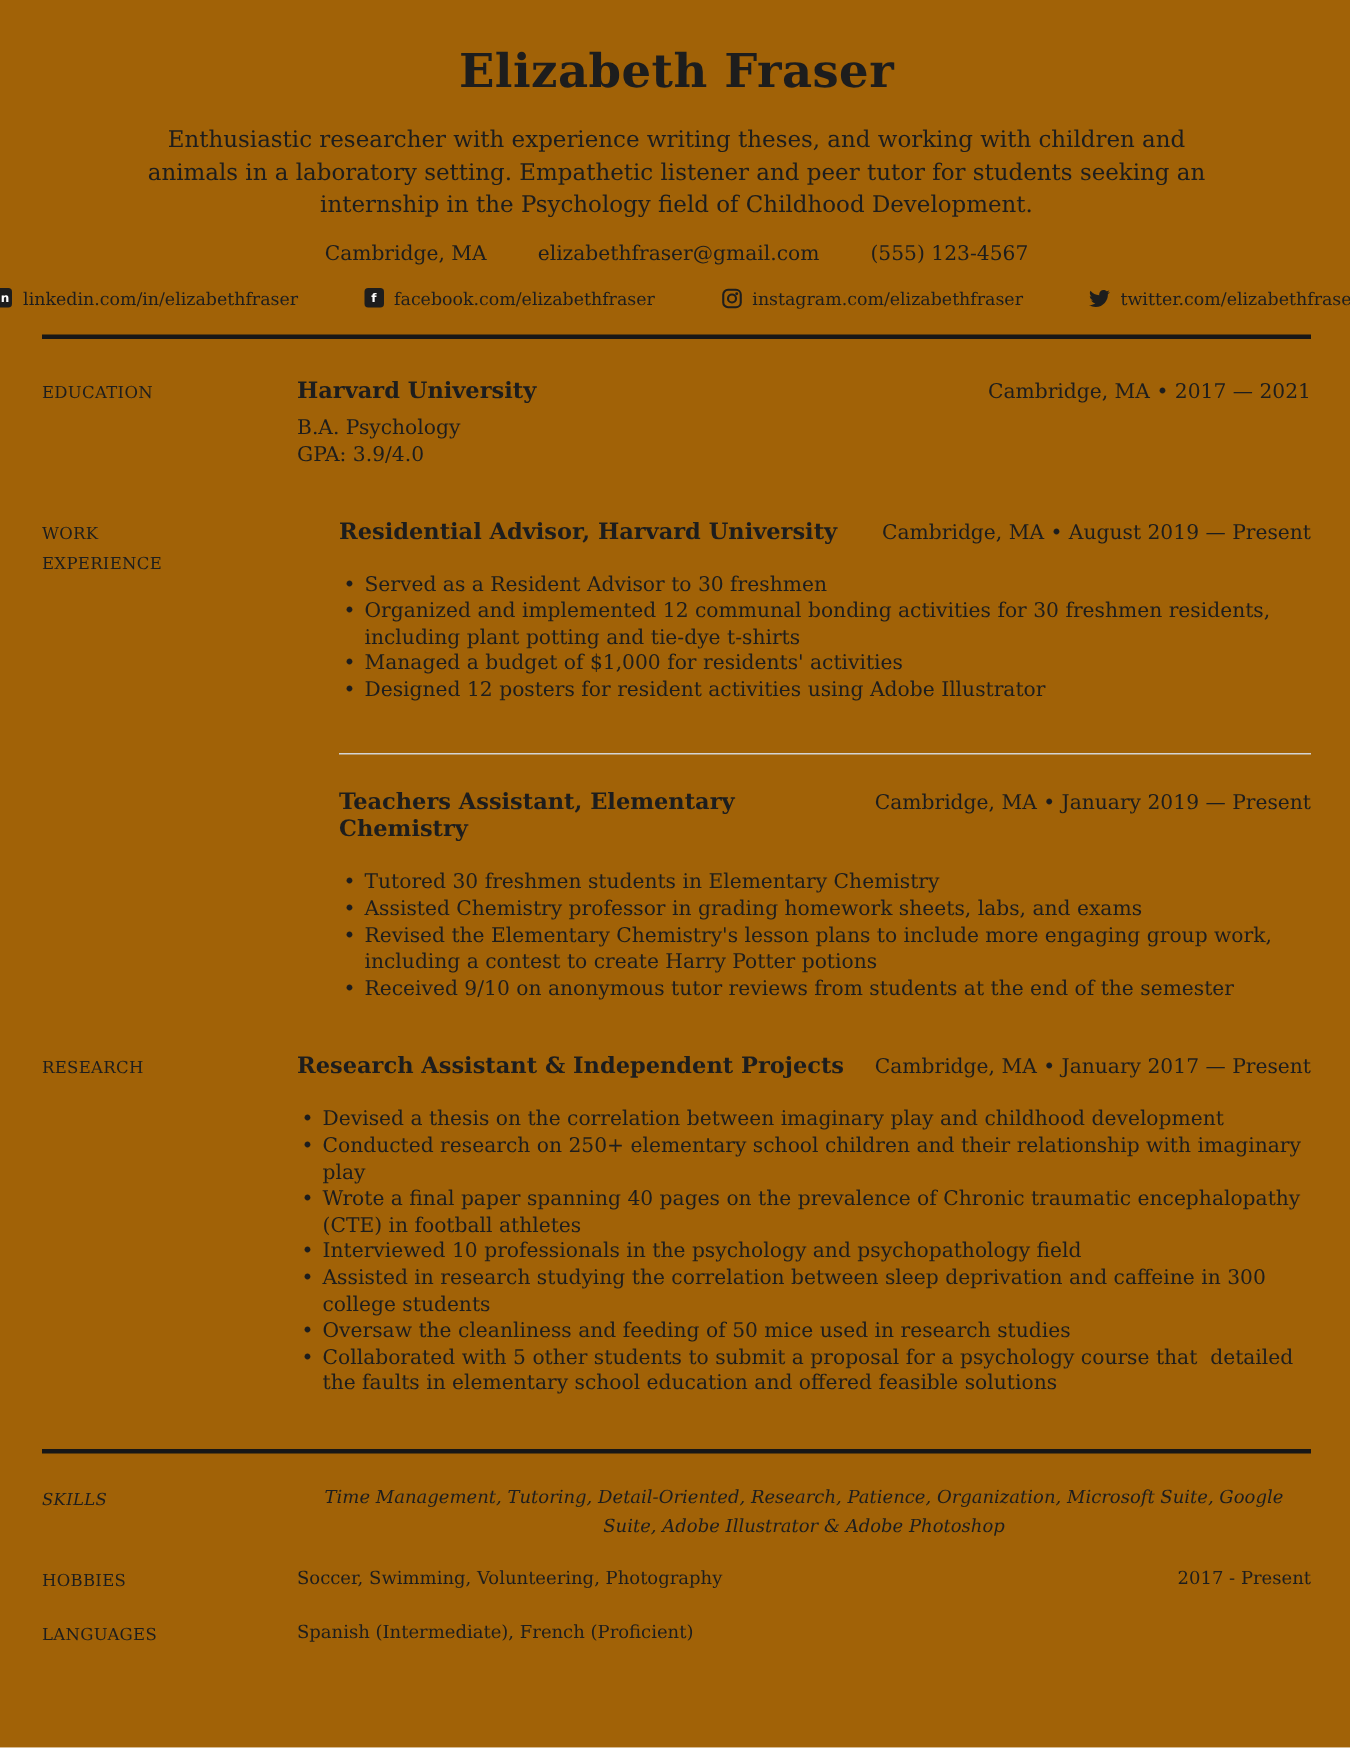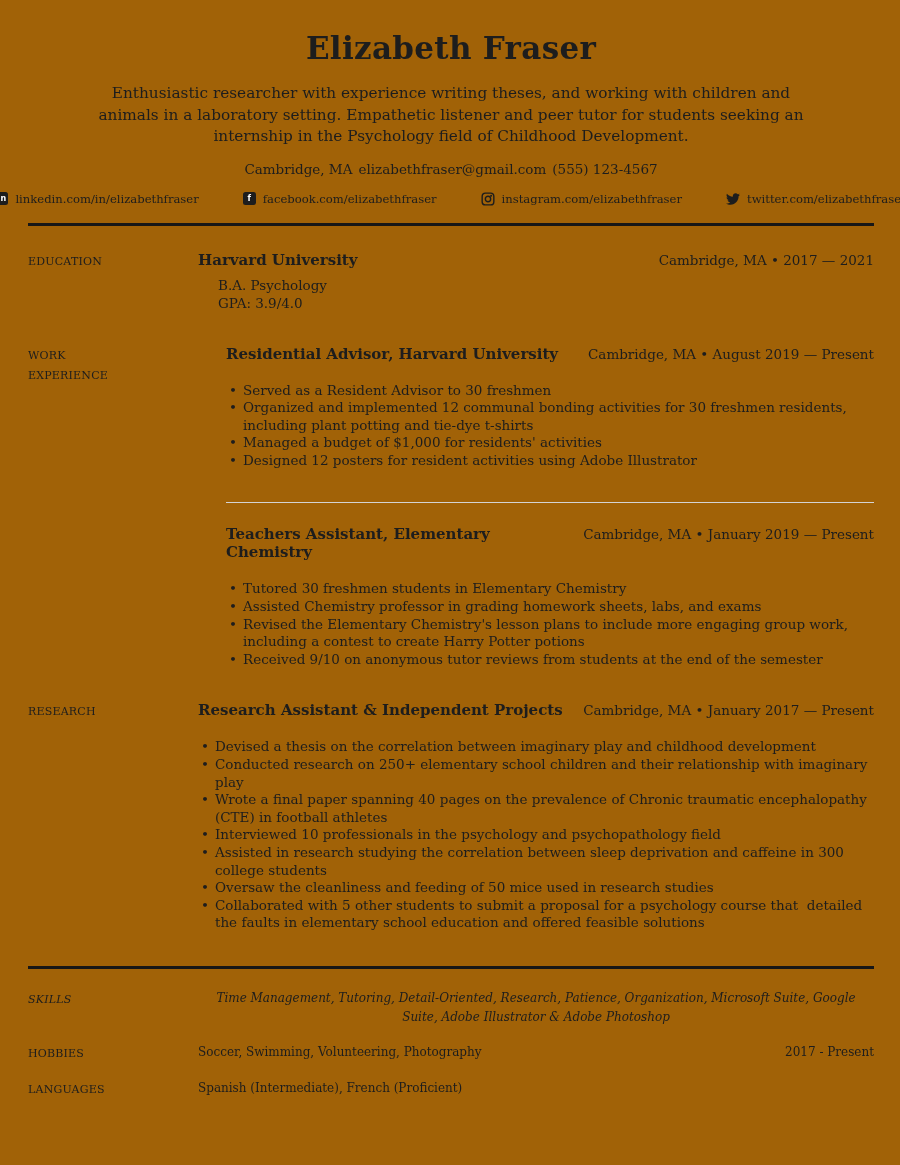--- a/index.html
+++ b/index.html
@@ -14,21 +14,21 @@
   
   .name {
     margin: 12px 0 0; text-align: center;
     font-size: 31px; font-weight: 600; letter-spacing: 0.3px;
   }
   .summary {
     margin: 17px auto 0; max-width: 708px;
     text-align: center; font-size: 15.3px; line-height: 21.5px;
   }
   .contact-row {
-    margin-top: 13px; display: flex; justify-content: center; gap: 6px;
+    margin-top: 13px; display: flex; justify-content: center; gap: 34px;
     font-size: 13.5px;
   }
   .social-row {
     margin-top: 15px; display: flex; justify-content: center; align-items: center;
     gap: 44px; font-size: 11.6px;
   }
   .social-item { display: flex; align-items: center; gap: 7px; }
   .badge-icon {
     width: 13px; height: 13px; flex: none;
     background: #1d1d1d; border-radius: 2.5px; color: #fff;
@@ -48,21 +48,21 @@
   .sec-work { margin-top: 33px; gap: 28px; }
   .sec-research { margin-top: 33px; }
   .section-label {
     width: 170px; flex: none; padding: 1px 52px 0 0;
     font-size: 11px; line-height: 20px; letter-spacing: 0.2px;
   }
   .section-content { flex: 1; min-width: 0; }
   .entry-head { display: flex; justify-content: space-between; align-items: baseline; }
   .entry-title { margin: 0; font-size: 15px; font-weight: 700; }
   .entry-meta { font-size: 13.5px; white-space: nowrap; padding-left: 12px; }
-  .edu-line { margin-top: 7px; font-size: 13.5px; line-height: 18px; margin-left: 20px; }
+  .edu-line { margin-top: 7px; font-size: 13.5px; line-height: 18px; }
   .edu-line + .edu-line { margin-top: 0; }
   .bullets { margin: 19px 0 0; padding: 0; list-style: none; font-size: 13.5px; line-height: 17.6px; }
   .bullets li { position: relative; padding-left: 17px; white-space: pre-wrap; }
   .bullets li::before { content: "•"; position: absolute; left: 3px; top: 0; }
   .entry-divider { height: 1px; background: #d4d4d4; margin: 33px 0 22px; }
 
   
   .bottom-row { display: flex; margin-top: 15px; }
   .bottom-row.first { margin-top: 20px; font-style: italic; }
   .bottom-content {

